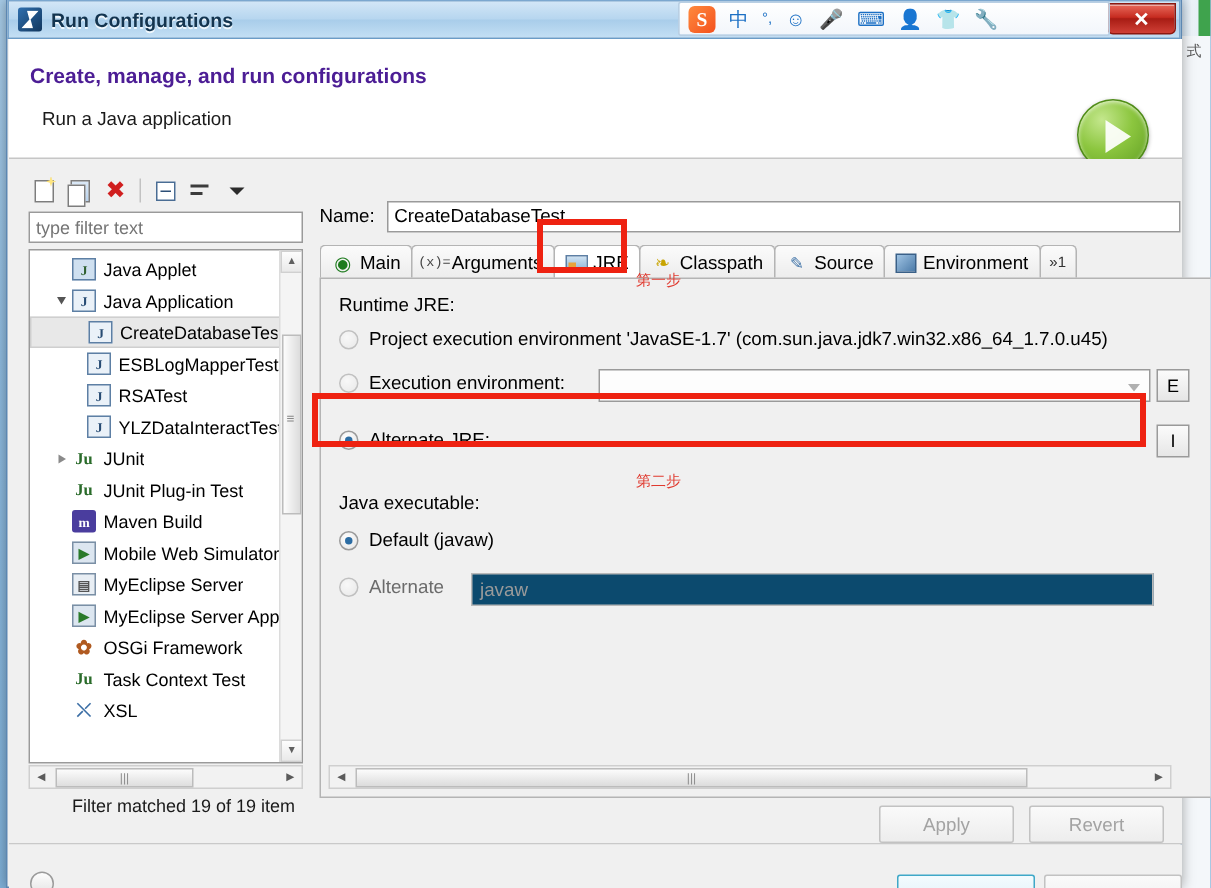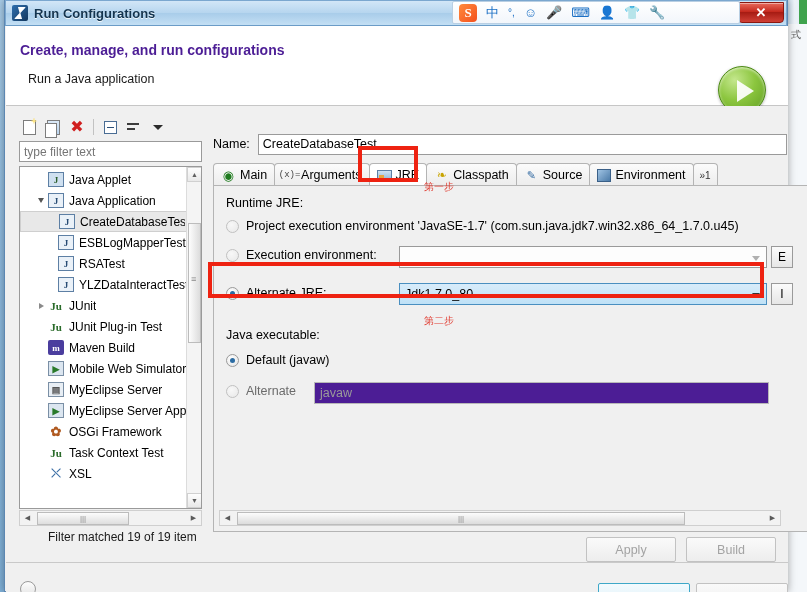--- a/index.html
+++ b/index.html
@@ -344,21 +344,21 @@
   }
   .combo.dim .caret { border-top-color:#b0b0b0; }
   .side-btn {
     position: absolute; height: 22px; border: 1px solid #9a9a9a;
     background: linear-gradient(180deg,#fbfbfb,#e6e6e6);
     font-size: 12px; display:flex;align-items:center;justify-content:center;
     padding: 0 5px; overflow: hidden;
   }
   .text-field {
     position: absolute; height: 22px; border: 1px solid #b8b8b8;
-    background: #4c1d95; display:flex; align-items:center;
+    background: #0c4a6e; display:flex; align-items:center;
     font-size: 12.5px; color: #9a9a9a; padding-left: 5px;
   }
   .pane-hscroll {
     position: absolute; left: 5px; bottom: 5px; width: 562px; height: 16px;
     background: #f2f2f2; border: 1px solid #cfcfcf;
     display:flex; align-items:center;
   }
   .pane-hs-thumb {
     height: 13px; width: 448px; margin-left: 2px;
     background: linear-gradient(180deg,#fcfcfc,#dcdcdc);
@@ -607,24 +607,20 @@
           <div class="combo dim" style="left:185px; top:60px; width:368px;">
             <span></span>
             <span class="caret"></span>
           </div>
           <div class="side-btn" style="left:557px; top:60px; width:22px;">E</div>
 
           <div class="radio-row" style="left:12px; top:100px;justify-content:flex-end;">
             <span class="radio on"></span>
             <span class="rlabel">Alternate JRE:</span>
           </div>
-          <div class="combo highlight" style="left:185px; top:97px; width:368px;">
-            <span>Jdk1.7.0_80</span>
-            <span class="caret"></span>
-          </div>
           <div class="side-btn" style="left:557px; top:97px; width:22px;">I</div>
 
           <div class="section-label" style="left:12px; top:142px;">Java executable:</div>
 
           <div class="radio-row" style="left:12px; top:167px;">
             <span class="radio on"></span>
             <span class="rlabel">Default (javaw)</span>
           </div>
 
           <div class="radio-row" style="left:12px; top:198px;">
@@ -634,21 +630,21 @@
           <div class="text-field" style="left:100px; top:196px; width:455px;">javaw</div>
 
           <div class="pane-hscroll">
             <div class="hs-arrow">◀</div>
             <div class="pane-hs-thumb">|||</div>
             <div class="hs-arrow" style="position:absolute;right:0;">▶</div>
           </div>
         </div>
 
         <div class="btn" style="left:377px; top:423px;">Apply</div>
-        <div class="btn" style="left:477px; top:423px;">Build</div>
+        <div class="btn" style="left:477px; top:423px;">Revert</div>
       </div>
     </div>
 
     <div class="footer-sep"></div>
     <div class="footer">
       <div class="help-ico"></div>
       <div class="btn-run"></div>
       <div class="btn-close"></div>
     </div>
   </div>

